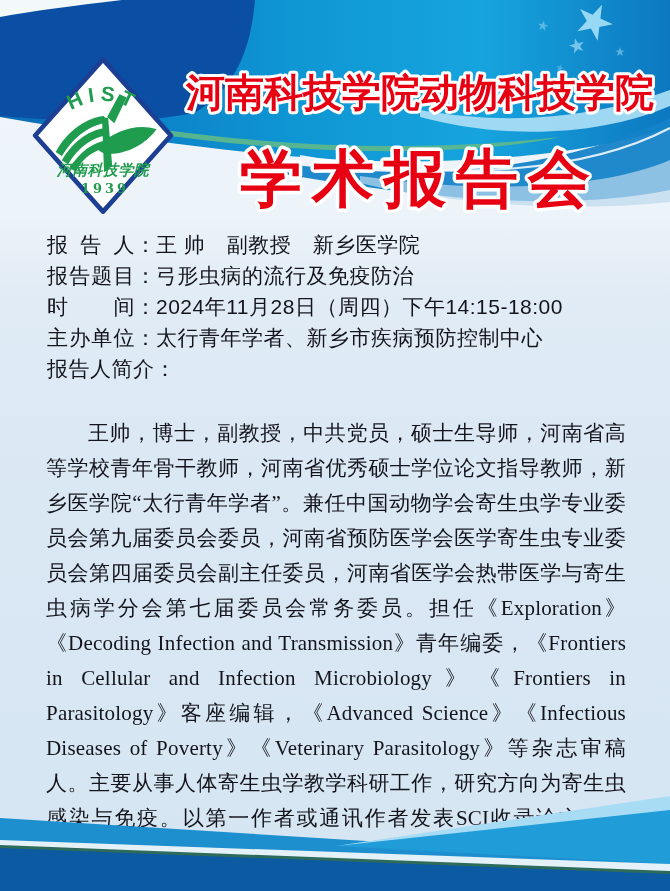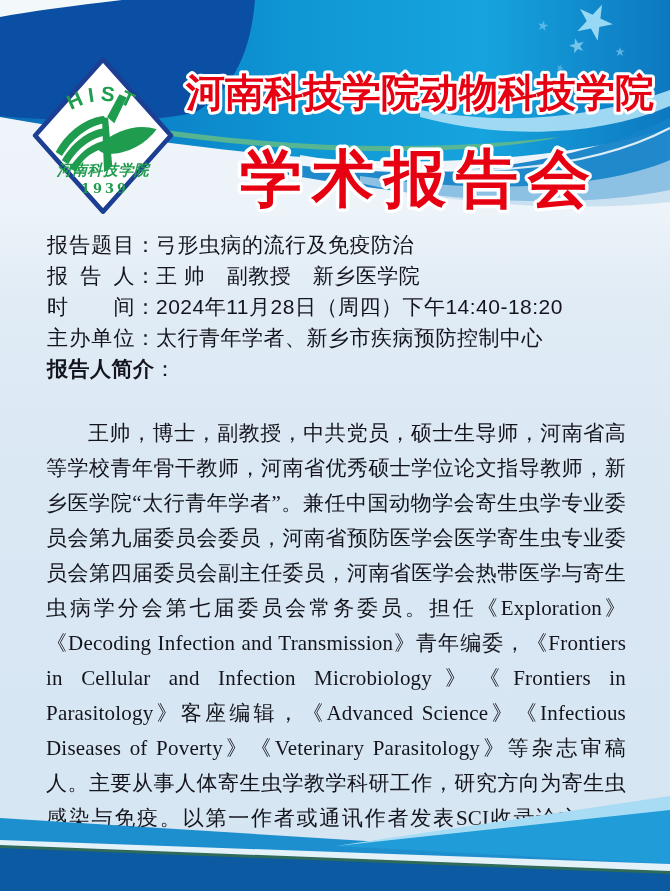--- a/index.html
+++ b/index.html
@@ -10,21 +10,21 @@
   }
   .header-art{position:absolute;left:0;top:0;width:670px;height:235px;display:block;}
   .footer-art{position:absolute;left:0;bottom:0;width:670px;height:131px;display:block;}
   .logo-box{position:absolute;left:31px;top:57px;width:144px;height:157px;}
   .title1-svg{position:absolute;left:170px;top:64px;width:500px;height:54px;overflow:visible;}
   .title2-svg{position:absolute;left:170px;top:136px;width:500px;height:80px;overflow:visible;}
   .title-text{font-family:"Liberation Sans",sans-serif;font-weight:bold;}
   .info-block{position:absolute;left:47px;top:233px;width:585px;color:#14141c;}
   .info-row{font-size:21px;line-height:23px;margin-bottom:8px;font-weight:500;letter-spacing:.5px;white-space:nowrap;}
   .info-label{display:inline-block;width:88px;text-align:justify;text-align-last:justify;vertical-align:top;}
-  .info-row.wide .info-label{width:auto;text-align-last:auto;font-weight:bold;}
+  .info-row.wide .info-label{width:auto;text-align-last:auto;}
   .info-colon{display:inline-block;width:21px;}
   .bio{
     position:absolute;left:46px;top:416px;width:580px;margin:0;
     font-family:"Liberation Serif",serif;font-size:21px;line-height:35px;
     color:#14141c;text-align:justify;text-indent:2em;letter-spacing:.2px;
   }
   .logo-script{font-family:"DejaVu Serif",serif;font-style:italic;font-weight:bold;}
   .logo-year{font-family:"DejaVu Serif",serif;font-weight:bold;letter-spacing:3px;}
   .logo-acronym{font-family:"Liberation Sans",sans-serif;font-weight:bold;letter-spacing:5px;}
 </style>
@@ -97,27 +97,27 @@
   <svg class="title1-svg" viewBox="0 0 500 54" overflow="visible">
     <text class="title-text" x="250" y="42" text-anchor="middle" font-size="39" paint-order="stroke" stroke="#ffffff" stroke-width="6" stroke-linejoin="round" fill="#e60012">河南科技学院动物科技学院</text>
   </svg>
 
   <svg class="title2-svg" viewBox="0 0 500 80" overflow="visible">
     <text class="title-text" x="250" y="64" text-anchor="middle" font-size="62" letter-spacing="10" paint-order="stroke" stroke="#ffffff" stroke-width="7" stroke-linejoin="round" fill="#e60012">学术报告会</text>
   </svg>
 
   <div class="info-block">
     <div class="info-row">
+      <span class="info-label">报告人</span><span class="info-colon">：</span><span class="info-value">王 帅　副教授　新乡医学院</span>
+    </div>
+    <div class="info-row">
       <span class="info-label">报告题目</span><span class="info-colon">：</span><span class="info-value">弓形虫病的流行及免疫防治</span>
     </div>
     <div class="info-row">
-      <span class="info-label">报告人</span><span class="info-colon">：</span><span class="info-value">王 帅　副教授　新乡医学院</span>
-    </div>
-    <div class="info-row">
-      <span class="info-label">时间</span><span class="info-colon">：</span><span class="info-value">2024年11月28日（周四）下午14:40-18:20</span>
+      <span class="info-label">时间</span><span class="info-colon">：</span><span class="info-value">2024年11月28日（周四）下午14:15-18:00</span>
     </div>
     <div class="info-row">
       <span class="info-label">主办单位</span><span class="info-colon">：</span><span class="info-value">太行青年学者、新乡市疾病预防控制中心</span>
     </div>
     <div class="info-row wide">
       <span class="info-label">报告人简介</span><span class="info-colon">：</span><span class="info-value"></span>
     </div>
   </div>
 
   <p class="bio">王帅，博士，副教授，中共党员，硕士生导师，河南省高等学校青年骨干教师，河南省优秀硕士学位论文指导教师，新乡医学院“太行青年学者”。兼任中国动物学会寄生虫学专业委员会第九届委员会委员，河南省预防医学会医学寄生虫专业委员会第四届委员会副主任委员，河南省医学会热带医学与寄生虫病学分会第七届委员会常务委员。担任《Exploration》《Decoding Infection and Transmission》青年编委，《Frontiers in Cellular and Infection Microbiology》《Frontiers in Parasitology》客座编辑，《Advanced Science》《Infectious Diseases of Poverty》《Veterinary Parasitology》等杂志审稿人。主要从事人体寄生虫学教学科研工作，研究方向为寄生虫感染与免疫。以第一作者或通讯作者发表SCI收录论文40余篇；主持国家自然科学基金1项、河南省自然科学基金等省级项目6项，获河南省科学技术进步奖三等奖1项；授权国家发明专利3项，参编教材2部。</p>

